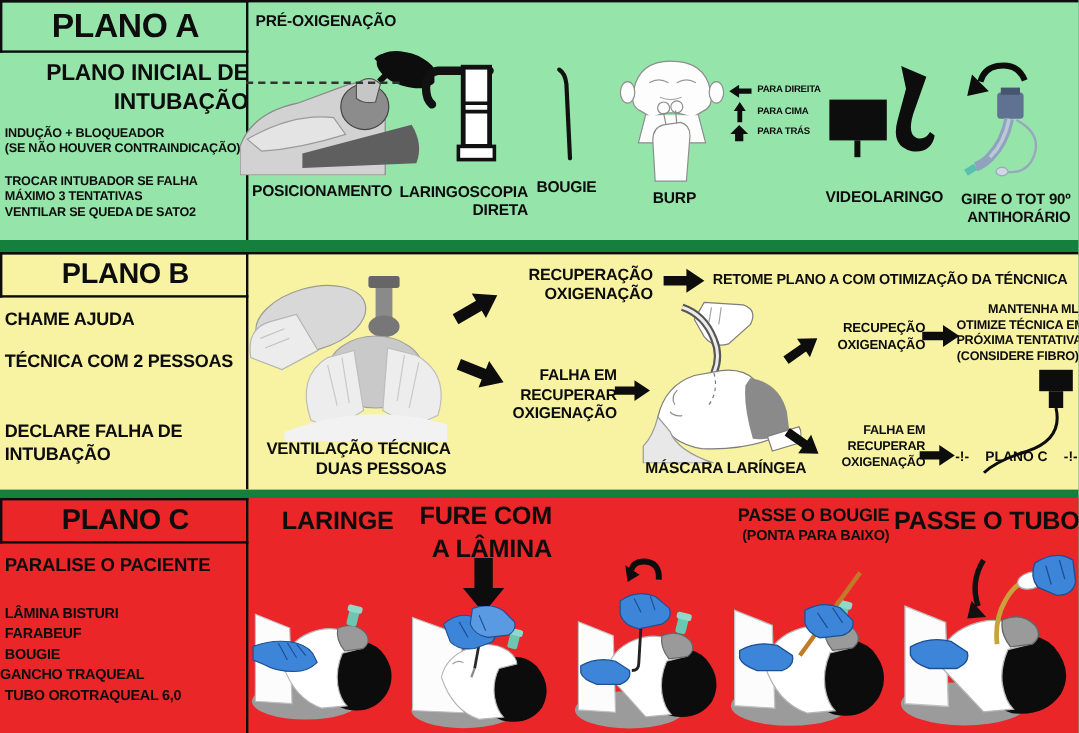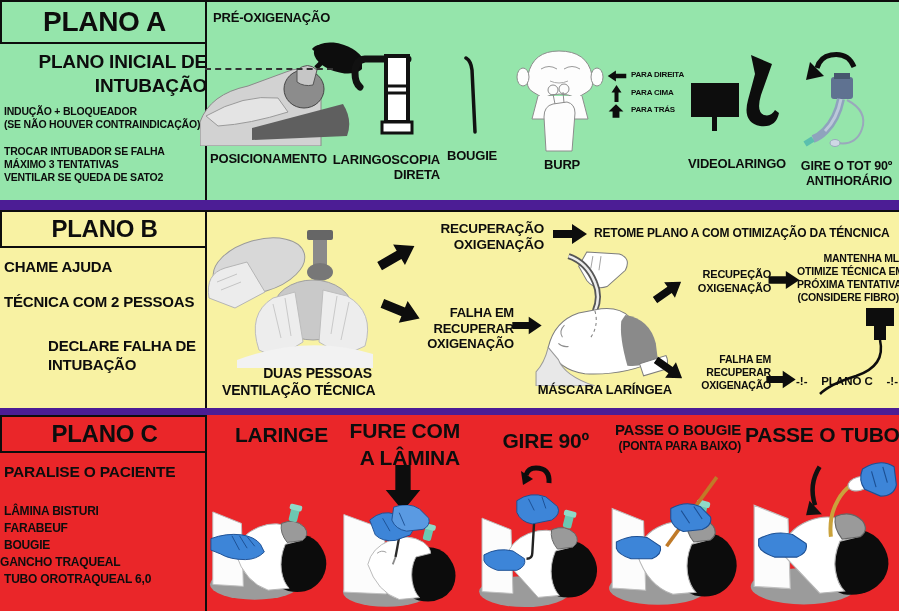--- a/index.html
+++ b/index.html
@@ -1,18 +1,18 @@
 <!DOCTYPE html>
 <html><head>
 <meta charset="utf-8">
 <style>
   * { margin:0; padding:0; box-sizing:border-box; }
   html,body { background:#ffffff; }
   body { font-family:"Liberation Sans","DejaVu Sans",sans-serif; color:#0d0d0d; }
-  .canvas { position:relative; width:899px; height:611px; background:#4c1d95; overflow:hidden; }
+  .canvas { position:relative; width:899px; height:611px; background:#15803d; overflow:hidden; }
   .band { position:absolute; left:0; width:899px; overflow:hidden; }
   .band-a { top:0; height:200px; background:#95e5ab; }
   .band-b { top:210px; height:198px; background:#f8f2a3; }
   .band-c { top:415px; height:196px; background:#ea2629; }
   .topline { position:absolute; left:0; top:0; width:899px; height:2px; background:#0d0d0d; }
   .vdiv { position:absolute; left:205px; top:0; width:2px; height:100%; background:#0d0d0d; }
   .panel { position:absolute; left:0; top:0; width:207px; height:100%; }
   .ptitle { width:100%; text-align:center; font-weight:bold; letter-spacing:-0.3px;
             border:2px solid #0d0d0d; border-right:none; background:transparent; }
   .ptitle.a { font-size:28px; line-height:40px; }
@@ -131,39 +131,39 @@
   </section>
 
   <section class="band band-b">
     <div class="topline"></div>
     <div class="vdiv"></div>
 
     <div class="panel">
       <div class="ptitle bc">PLANO B</div>
       <div class="lbl" style="left:4px;top:49px;font-size:15px;">CHAME AJUDA</div>
       <div class="lbl" style="left:4px;top:84px;font-size:15px;">TÉCNICA COM 2 PESSOAS</div>
-      <div class="lbl wrap" style="left:4px;top:126px;width:190px;font-size:15px;line-height:19px;margin-left:44px;">DECLARE FALHA DE INTUBAÇÃO</div>
+      <div class="lbl wrap" style="left:4px;top:140px;width:190px;font-size:15px;line-height:19px;">DECLARE FALHA DE INTUBAÇÃO</div>
     </div>
 
     <svg class="ill" style="left:207px;top:12px;" width="166" height="146" viewBox="0 0 166 146">
       <ellipse cx="52" cy="44" rx="47" ry="26" fill="#d8d8d8" stroke="#9a9a9a" transform="rotate(-16 52 44)"></ellipse>
       <path d="M2 76 Q-2 52 18 46 L40 40 L58 70 L28 86 Z" fill="#ececec" stroke="#b5b5b5"></path>
       <path d="M10 60 L30 52 M14 68 L34 60" stroke="#c4c4c4" fill="none"></path>
       <rect x="100" y="8" width="26" height="10" rx="2" fill="#666"></rect>
       <rect x="106" y="18" width="14" height="26" fill="#8a8a8a"></rect>
       <ellipse cx="113" cy="50" rx="13" ry="9" fill="#777"></ellipse>
       <ellipse cx="106" cy="88" rx="40" ry="30" fill="#c9c9c9" stroke="#a0a0a0"></ellipse>
       <path d="M52 128 Q40 92 66 76 L88 70 L96 120 L70 136 Z" fill="#ededed" stroke="#bdbdbd"></path>
       <path d="M158 124 Q168 90 140 74 L116 68 L112 120 L136 134 Z" fill="#ededed" stroke="#bdbdbd"></path>
       <path d="M66 82 L74 116 M78 76 L84 114 M130 74 L124 112 M142 80 L134 118" stroke="#c9c9c9" fill="none"></path>
       <path d="M30 138 Q100 112 166 132 L166 146 L30 146 Z" fill="#f2f2f2"></path>
     </svg>
     <div class="lbl ctr" style="left:222px;top:155px;width:150px;font-size:14px;line-height:17px;">
+      <div>VENTILAÇÃO TÉCNICA</div>
       <div>DUAS PESSOAS</div>
-      <div>VENTILAÇÃO TÉCNICA</div>
     </div>
 
     <svg class="arr" style="left:376px;top:33px;transform:rotate(-30deg);" width="42" height="26" viewBox="0 0 34 22">
         <path d="M0 7 H19 V1 L34 11 L19 21 V15 H0 Z"></path>
       </svg>
     <svg class="arr" style="left:380px;top:88px;transform:rotate(22deg);" width="42" height="26" viewBox="0 0 34 22">
         <path d="M0 7 H19 V1 L34 11 L19 21 V15 H0 Z"></path>
       </svg>
 
     <div class="lbl ctr" style="left:440px;top:11px;width:104px;font-size:13.5px;line-height:16px;">
@@ -287,21 +287,20 @@
           <rect x="88" y="24" width="9" height="14" rx="2" fill="#6cc7b2"></rect>
           <rect x="86" y="20" width="13" height="6" rx="2" fill="#8fd9c8"></rect>
         </g>
       <path d="M62 34 L58 56" stroke="#2a2a2a" stroke-width="2.5"></path>
       <path d="M58 56 l-3 8" stroke="#8a8a8a" stroke-width="2"></path>
       <path d="M30 16 Q44 4 58 10 L74 18 Q80 24 74 32 L58 38 Q44 40 36 32 Z" fill="#3d85d8" stroke="#1c4f93"></path>
       <path d="M56 2 Q72 -4 84 4 L94 14 Q96 22 88 26 L70 28 Q58 26 54 16 Z" fill="#5a9ae2" stroke="#1c4f93"></path>
       <path d="M44 14 L52 28 M62 8 L68 22" stroke="#1c4f93" fill="none"></path>
     </svg>
 
-    <div class="lbl ctr" style="left:475px;top:14px;width:114px;font-size:21px;">GIRE 90º</div>
     <svg class="ill" style="left:521px;top:48px;" width="32" height="30" viewBox="0 0 32 30">
       <path d="M28 20 Q29 5 15 5 Q7 5 5 12" fill="none" stroke="#0d0d0d" stroke-width="5"></path>
       <polygon points="0,8 12,16 2,22" fill="#0d0d0d"></polygon>
     </svg>
     <svg class="ill" style="left:478px;top:78px;" width="126" height="116" viewBox="0 0 130 120">
       <ellipse cx="48" cy="102" rx="47" ry="16" fill="#9b9b9b"></ellipse>
       <path d="M4 26 L34 38 L36 104 L4 102 Z" fill="#fcfcfc" stroke="#c0c0c0"></path>
       <path d="M70 56 Q98 42 114 58 Q129 76 119 95 Q107 112 83 107 Q62 100 62 80 Z" fill="#0c0c0c"></path>
       <path d="M28 70 Q32 50 52 42 Q72 34 88 44 Q96 50 96 56 L80 60 Q74 74 76 88 Q78 100 84 106 L62 108 Z" fill="#fff" stroke="#b5b5b5"></path>
       <path d="M76 38 Q90 32 100 42 Q106 50 98 56 L82 58 Q74 48 76 38 Z" fill="#9a9a9a" stroke="#666"></path>

